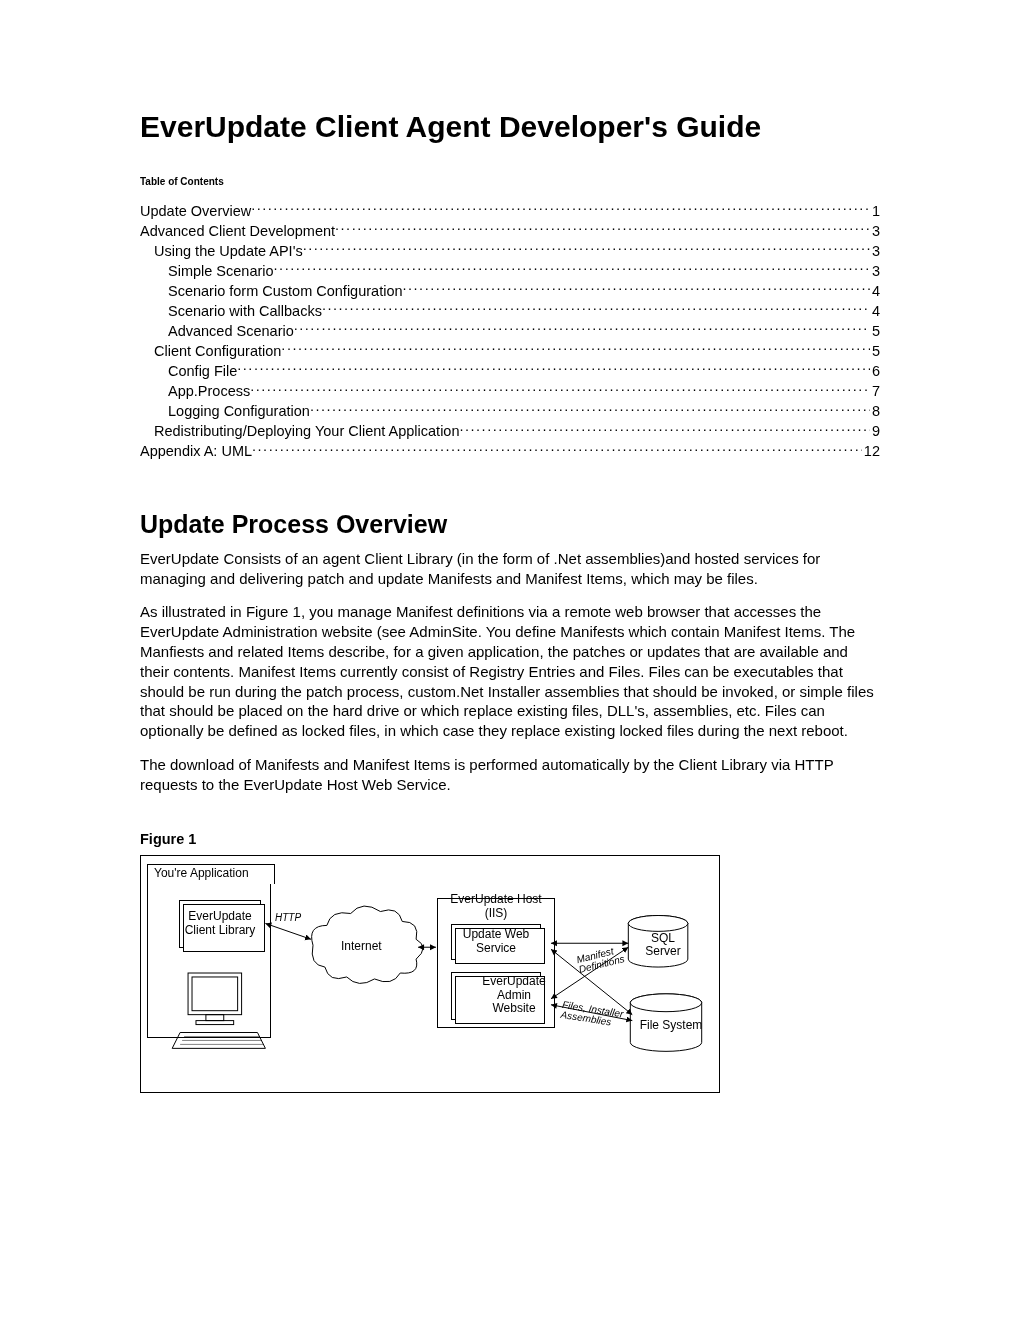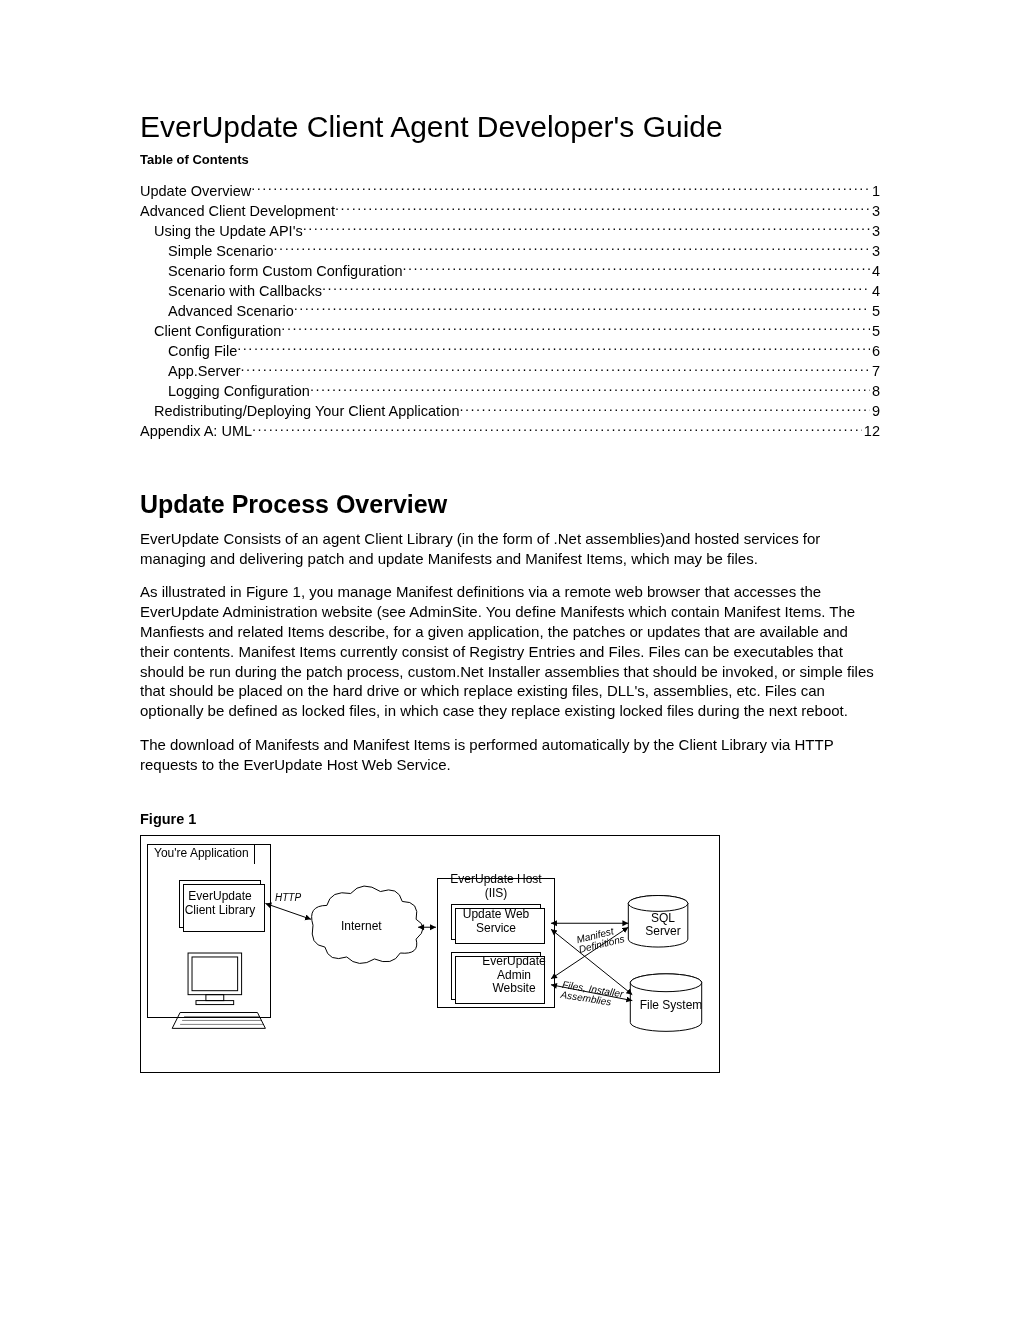--- a/index.html
+++ b/index.html
@@ -6,25 +6,25 @@
     body {
       font-family: Arial, Helvetica, sans-serif;
       background: #fff;
       width: 1020px;
       height: 1320px;
       padding: 110px 140px 60px 140px;
       color: #000;
     }
     .title {
       font-size: 30px;
-      font-weight: normal;
-      margin-bottom: 8px;
+      font-weight: bold;
+      margin-bottom: 32px;
     }
     .toc-header {
-      font-size: 13px;
+      font-size: 10px;
       font-weight: bold;
       margin-bottom: 14px;
     }
     .toc {
       font-size: 14.5px;
       line-height: 1.35;
       margin-bottom: 30px;
     }
     .toc-row {
       display: flex;
@@ -143,21 +143,21 @@
       <span class="toc-label">Client Configuration</span>
       <span class="toc-dots"></span>
       <span class="toc-page">5</span>
     </div>
     <div class="toc-row l3">
       <span class="toc-label">Config File</span>
       <span class="toc-dots"></span>
       <span class="toc-page">6</span>
     </div>
     <div class="toc-row l3">
-      <span class="toc-label">App.Server</span>
+      <span class="toc-label">App.Process</span>
       <span class="toc-dots"></span>
       <span class="toc-page">7</span>
     </div>
     <div class="toc-row l3">
       <span class="toc-label">Logging Configuration</span>
       <span class="toc-dots"></span>
       <span class="toc-page">8</span>
     </div>
     <div class="toc-row l2">
       <span class="toc-label">Redistributing/Deploying Your Client Application</span>
@@ -174,21 +174,21 @@
 <h2 class="section-title">Update Process Overview</h2>
 
 <p class="para">EverUpdate Consists of an agent Client Library (in the form of .Net assemblies)and hosted services for managing and delivering patch and update Manifests and Manifest Items, which may be files.</p>
 <p class="para">As illustrated in Figure 1, you manage Manifest definitions via a remote web browser that accesses the EverUpdate Administration website (see AdminSite.  You define Manifests which contain Manifest Items.  The Manfiests and related Items describe, for a given application, the patches or updates that are available and their contents.  Manifest Items currently consist of Registry Entries and Files.  Files can be executables that should be run during the patch process, custom.Net Installer assemblies that should be invoked, or simple files that should be placed on the hard drive or which replace existing files, DLL's, assemblies, etc.  Files can optionally be defined as locked files, in which case they replace existing locked files during the next reboot.</p>
 <p class="para">The download of Manifests and Manifest Items is performed automatically by the Client Library via HTTP requests to the EverUpdate Host Web Service.</p>
 
 <div class="figure-label">Figure 1</div>
 
 <div class="diagram">
 
-  <div class="dbox" style="left:6px; top:8px; width:108px; height:20px; border-bottom:none; z-index:2; text-align:left; justify-content:flex-start; padding-left:6px;">You're Application</div>
+  <div class="dbox" style="left:6px; top:8px; width:128px; height:20px; border-bottom:none; z-index:2; text-align:left; justify-content:flex-start; padding-left:6px;">You're Application</div>
   <div style="position:absolute; left:6px; top:8px; width:124px; height:174px; border:1px solid #000;"></div>
 
   <div class="dbox dshadow" style="left:38px; top:44px; width:82px; height:48px; z-index:3;">EverUpdate Client Library</div>
 
   <svg class="diag" viewBox="0 0 580 238">
 
     <rect x="46" y="118" width="54" height="42" fill="none" stroke="#000"></rect>
     <rect x="50" y="122" width="46" height="34" fill="none" stroke="#000"></rect>
     <rect x="64" y="160" width="18" height="6" fill="none" stroke="#000"></rect>
     <rect x="54" y="166" width="38" height="4" fill="none" stroke="#000"></rect>

